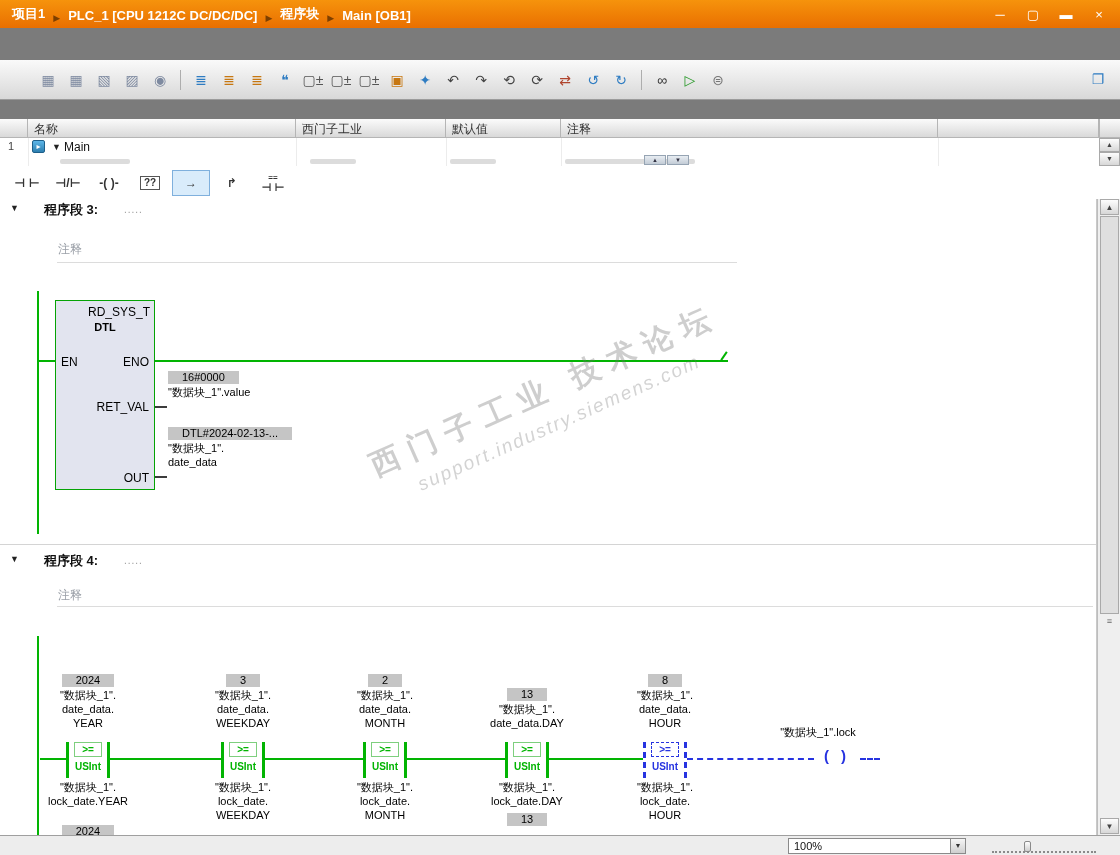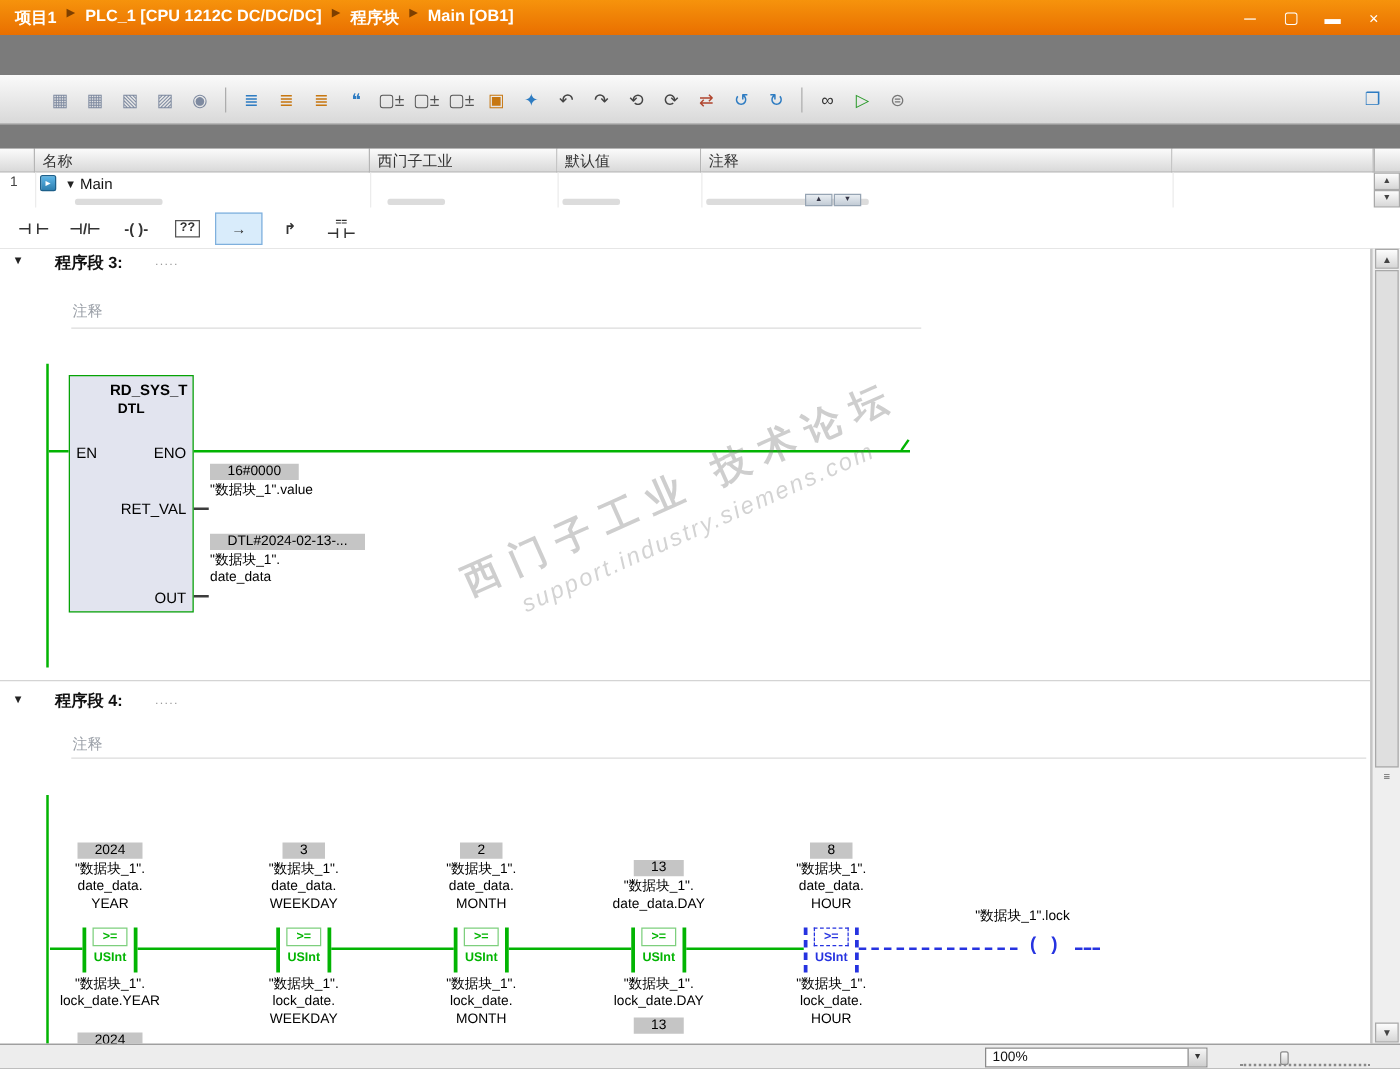--- a/index.html
+++ b/index.html
@@ -2,21 +2,21 @@
 <html><head>
 <meta charset="utf-8">
 <style>
 *{margin:0;padding:0;box-sizing:border-box;}
 body{width:1120px;height:855px;font-family:"Liberation Sans","DejaVu Sans",sans-serif;font-size:12px;color:#1a1a1a;background:#7b7b7b;overflow:hidden;}
 .screen{position:relative;width:1120px;height:855px;overflow:hidden;background:#7b7b7b;}
 .abs{position:absolute;}
 
 
 .titlebar{position:absolute;left:0;top:0;width:1120px;height:28px;background:linear-gradient(#f6930c,#e96f00);display:flex;align-items:center;padding:0 12px;color:#fff;}
-.crumbs{display:flex;align-items:flex-start;gap:8px;font-weight:bold;font-size:13px;white-space:nowrap;}
+.crumbs{display:flex;align-items:flex-end;gap:8px;font-weight:bold;font-size:13px;white-space:nowrap;}
 .crumb-sep{color:#7d3f00;font-size:9px;}
 .winbtns{margin-left:auto;display:flex;gap:15px;align-items:center;font-size:13px;}
 .winbtn{width:18px;text-align:center;cursor:default;}
 
 
 .menuband{position:absolute;left:0;top:28px;width:1120px;height:32px;background:#7b7b7b;}
 
 
 .toolbar{position:absolute;left:0;top:60px;width:1120px;height:40px;background:linear-gradient(#fafafa,#d8d8d8);border-bottom:1px solid #9b9b9b;}
 .tb-icons{position:absolute;left:36px;top:7px;display:flex;align-items:center;gap:4px;height:26px;}
@@ -55,21 +55,21 @@
 .nethdr .nt{position:absolute;left:34px;top:0;font-weight:bold;font-size:13px;white-space:nowrap;color:#111;}
 .nethdr .dots{position:absolute;left:114px;top:3px;color:#9a9a9a;font-size:10px;letter-spacing:1px;}
 .ncomment{position:absolute;left:58px;color:#9ba0a8;font-size:12px;}
 .cunder{position:absolute;height:1px;background:#dcdcdc;}
 .wh{position:absolute;height:2px;background:#02b402;}
 .wv{position:absolute;width:2px;background:#02b402;}
 .wd{position:absolute;height:0;border-top:2px dashed #2633e0;}
 .stub{position:absolute;height:2px;background:#3c3c3c;}
 .endmark{position:absolute;width:10px;height:2px;background:#02b402;transform:rotate(-55deg);}
 .fbox{position:absolute;left:55px;top:101px;width:100px;height:190px;background:#e2e4ef;border:1px solid #05a305;}
-.fbox .t1{margin-top:4px;text-align:center;font-weight:bold;font-size:12px;color:#000;margin-left:28px;}
+.fbox .t1{margin-top:4px;text-align:center;font-weight:normal;font-size:12px;color:#000;margin-left:28px;}
 .fbox .t2{text-align:center;font-weight:bold;font-size:11px;margin-top:2px;color:#000;}
 .pin{position:absolute;font-size:12px;color:#000;}
 .mval{display:inline-block;background:#c5c5c5;color:#000;padding:0 14px;font-size:11px;line-height:13px;}
 .opnd{white-space:pre-line;font-size:11px;line-height:14px;color:#000;}
 .opgroup{position:absolute;font-size:11px;line-height:14px;}
 .opgroup .opnd{margin-top:1px;}
 .cmp-top{position:absolute;bottom:105px;width:156px;text-align:center;}
 .cmp-top .opnd{margin-top:1px;}
 .cmp-bot{position:absolute;top:581px;width:156px;text-align:center;}
 .mrow{position:absolute;width:156px;text-align:center;}

